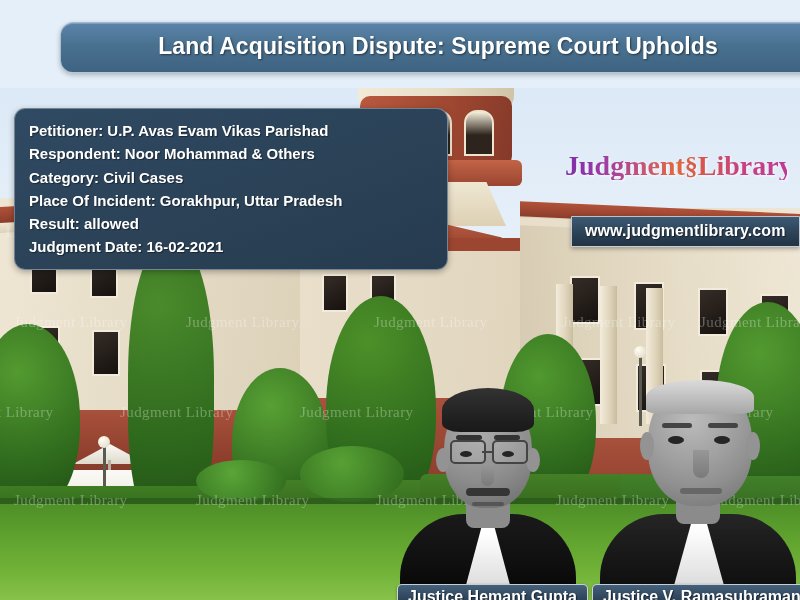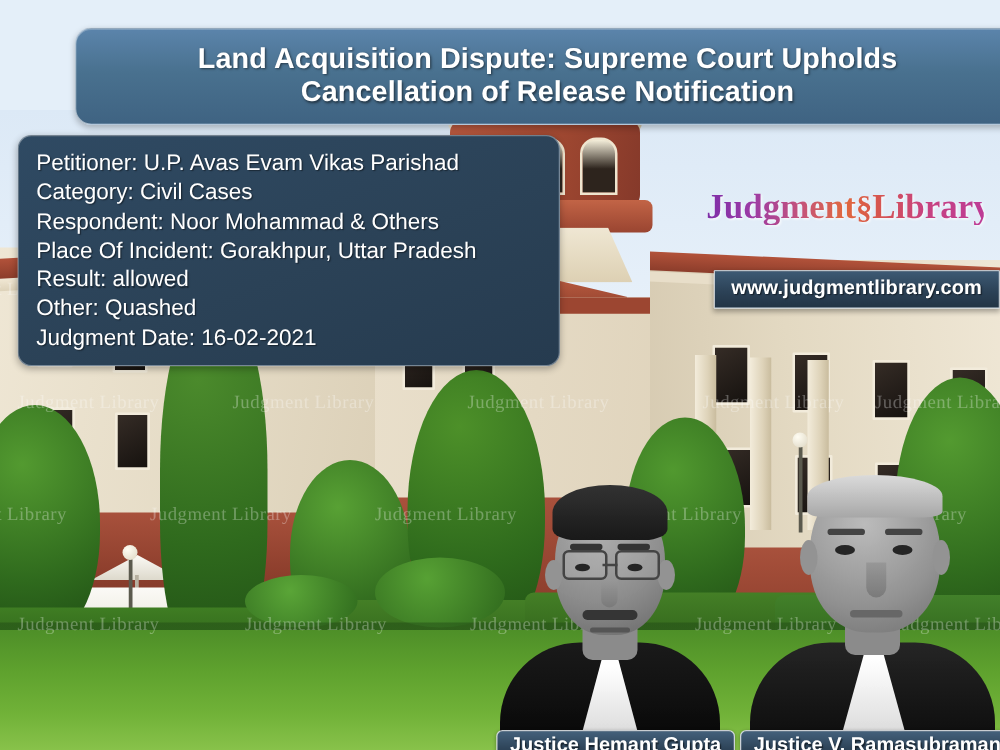--- a/index.html
+++ b/index.html
@@ -133,21 +133,21 @@
     box-shadow:0 2px 5px rgba(0,0,0,.25), inset 0 1px 0 rgba(255,255,255,.22);}
   .title-box p{margin:0;text-align:center;color:#fff;font-weight:bold;
     font-size:23px;line-height:1.18;letter-spacing:.1px;
     text-shadow:1px 1px 2px rgba(0,0,0,.5);}
 
   .info-box{position:absolute;left:14px;top:108px;width:434px;
     padding:10px 0 10px 14px;box-sizing:border-box;border-radius:11px;
     background:linear-gradient(160deg,#2f4a63 0%,#2b4257 55%,#263b4f 100%);
     border:1px solid rgba(255,255,255,.35);
     box-shadow:0 2px 6px rgba(0,0,0,.3);}
-  .info-box .row{color:#fff;font-weight:normal;font-size:18px;line-height:23.3px;
+  .info-box .row{color:#fff;font-weight:bold;font-size:15px;line-height:23.3px;
     white-space:nowrap;text-shadow:1px 1px 1px rgba(0,0,0,.45);}
 
   .brand{position:absolute;left:565px;top:152px;width:222px;text-align:left;}
   .brand .logo{font-family:"Liberation Serif", serif;font-weight:bold;font-size:28px;
     line-height:1;white-space:nowrap;
     background:linear-gradient(90deg,#7d2ea8 0%,#9b3aa6 16%,#c4537b 34%,#e0683f 50%,
                #d6554f 62%,#c8437f 78%,#bd3b96 100%);
     -webkit-background-clip:text;background-clip:text;color:transparent;
     -webkit-text-fill-color:transparent;
     filter:drop-shadow(1px 1px 1px rgba(255,255,255,.85));}
@@ -328,30 +328,28 @@
       <div class="j-brow" style="left:108px;bottom:172px;width:30px;background:#4b4744;"></div>
       <div class="j-eye" style="left:68px;bottom:156px;width:16px;height:8px;"></div>
       <div class="j-eye" style="left:114px;bottom:156px;width:16px;height:8px;"></div>
       <div class="j-nose" style="left:93px;bottom:122px;width:16px;height:28px;"></div>
       <div class="j-mouth" style="left:80px;bottom:106px;width:42px;height:6px;background:#6d6863;"></div>
     </div>
   </div>
 
   <div class="title-box">
     <p>Land Acquisition Dispute: Supreme Court Upholds</p>
-    <p>Cancellation of Release Notification</p>
   </div>
 
   <div class="info-box">
     <div class="row">Petitioner: U.P. Avas Evam Vikas Parishad</div>
+    <div class="row">Respondent: Noor Mohammad &amp; Others</div>
     <div class="row">Category: Civil Cases</div>
-    <div class="row">Respondent: Noor Mohammad &amp; Others</div>
     <div class="row">Place Of Incident: Gorakhpur, Uttar Pradesh</div>
     <div class="row">Result: allowed</div>
-    <div class="row">Other: Quashed</div>
     <div class="row">Judgment Date: 16-02-2021</div>
   </div>
 
   <div class="brand">
     <div class="logo"><span>Judgment</span><span class="sect">§</span><span>Library</span></div>
   </div>
 
   <div class="url-badge">
     <span>www.judgmentlibrary.com</span>
   </div>

